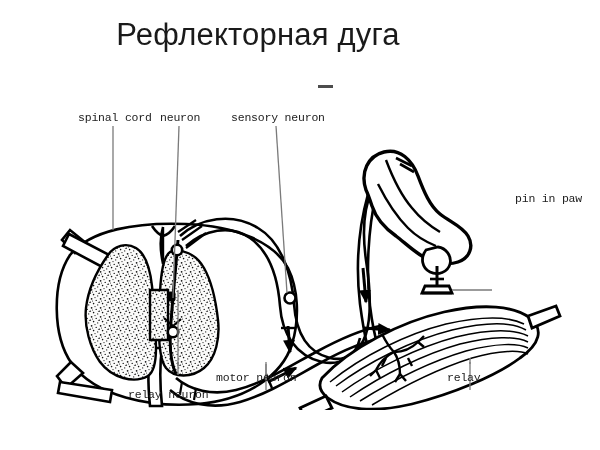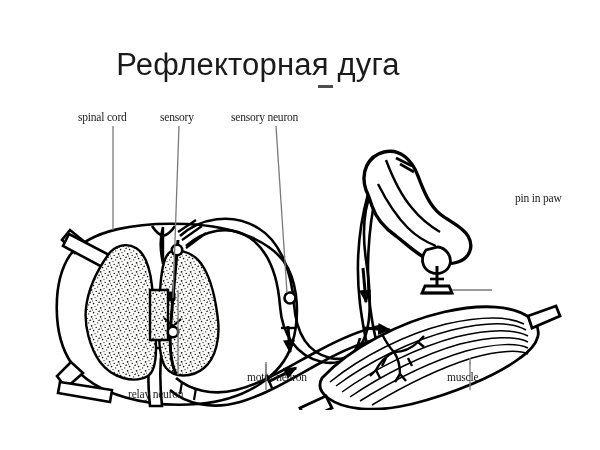--- a/index.html
+++ b/index.html
@@ -11,21 +11,21 @@
     position: relative;
     width: 600px;
     height: 450px;
     background: #ffffff;
     overflow: hidden;
     font-family: "Liberation Sans", sans-serif;
   }
   #title {
     position: absolute;
     left: 0;
-    top: 48px;
+    top: 18px;
     width: 516px;
     text-align: center;
     font-family: "Liberation Sans", sans-serif;
     font-size: 31px;
     font-weight: 400;
     color: #1a1a1a;
     letter-spacing: 0.2px;
     line-height: 1.1;
   }
   #title-dash {
@@ -38,32 +38,32 @@
   }
   #diagram {
     position: absolute;
     left: 0;
     top: 90px;
     width: 600px;
     height: 320px;
   }
   .lbl {
     position: absolute;
-    font-family: Liberation Serif, serif;
+    font-family: Liberation Mono, monospace;
     font-size: 11.5px;
     color: #1c1c1c;
     white-space: nowrap;
     letter-spacing: -0.2px;
   }
   #lbl-spinal-cord  { left: 78px;  top: 111px; }
   #lbl-synapse      { left: 160px; top: 111px; }
   #lbl-sensory      { left: 231px; top: 111px; }
   #lbl-pin          { left: 496px; top: 192px; padding-left: 19px; }
   #lbl-relay        { left: 128px; top: 371px; margin-top: 17px; }
-  #lbl-motor        { left: 247px; top: 371px; }
+  #lbl-motor        { left: 216px; top: 371px; }
   #lbl-muscle       { left: 447px; top: 371px; }
 </style>
 </head>
 <body>
 
 <div id="page">
 
   <div id="title">Рефлекторная дуга</div>
   <div id="title-dash"></div>
 
@@ -248,20 +248,20 @@
   </svg>
 
   <svg style="position:absolute;left:0;top:90px;width:600px;height:320px;pointer-events:none" viewBox="0 0 600 320">
     <g stroke="#7a7a7a" stroke-width="1.3" fill="none">
       <line x1="178" y1="272" x2="178" y2="276"></line>
       <line x1="178" y1="276" x2="178" y2="276"></line>
     </g>
   </svg>
 
   <div class="lbl" id="lbl-spinal-cord">spinal cord</div>
-  <div class="lbl" id="lbl-synapse">sensory</div>
+  <div class="lbl" id="lbl-synapse">neuron</div>
   <div class="lbl" id="lbl-sensory">sensory neuron</div>
   <div class="lbl" id="lbl-pin">pin in paw</div>
   <div class="lbl" id="lbl-relay">relay neuron</div>
   <div class="lbl" id="lbl-motor">motor neuron</div>
-  <div class="lbl" id="lbl-muscle">muscle</div>
+  <div class="lbl" id="lbl-muscle">relay</div>
 
 </div>
 
 </body></html>

